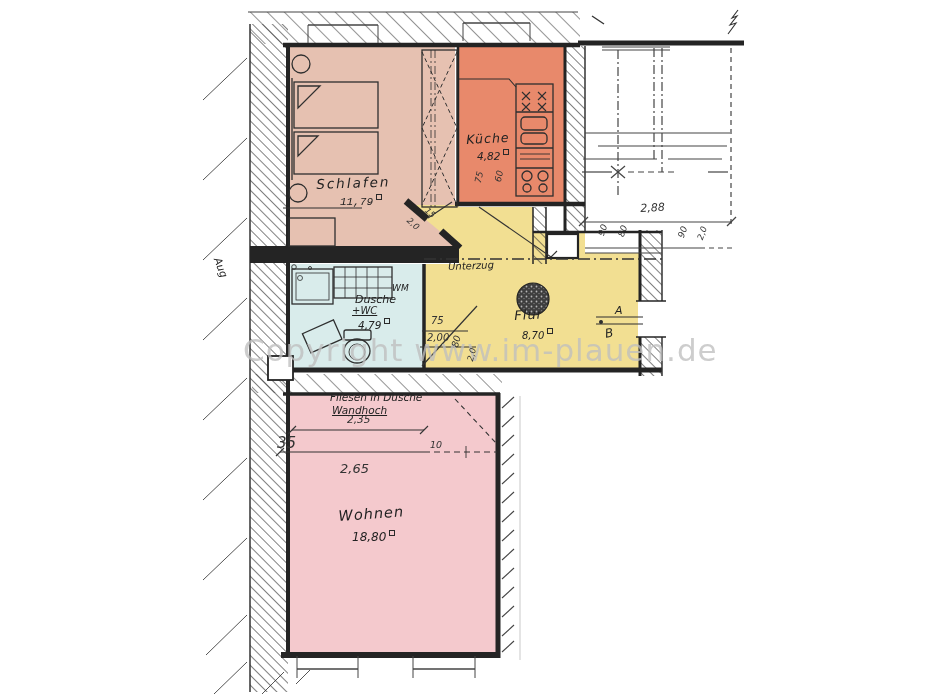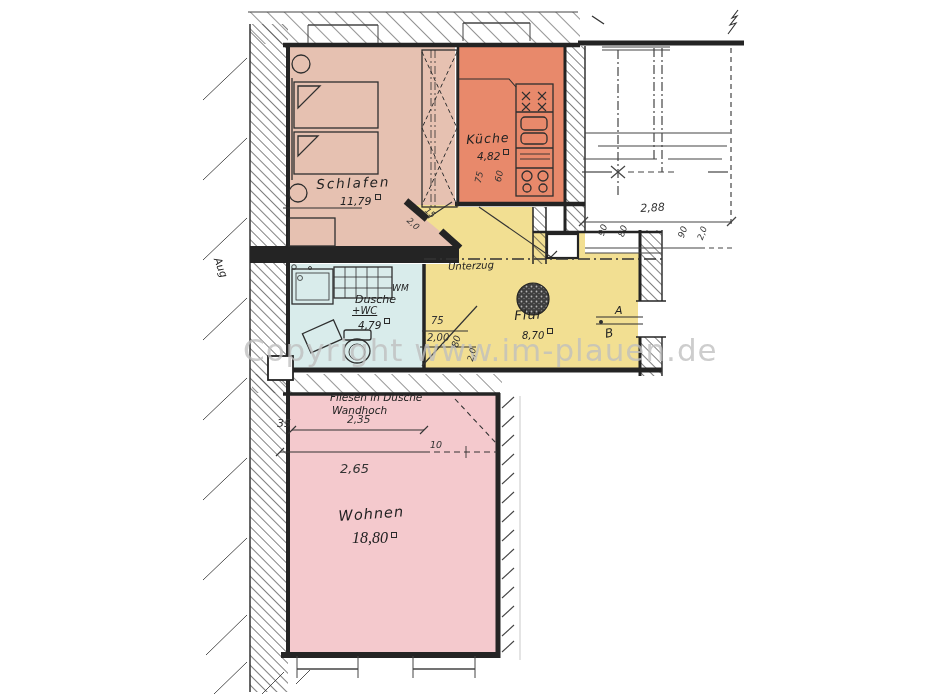--- a/index.html
+++ b/index.html
@@ -264,55 +264,55 @@
   <g stroke="#2f2f2f" stroke-width="1.2" fill="none">
     <line x1="596" y1="317" x2="643" y2="317"></line>
     <line x1="596" y1="324" x2="643" y2="324"></line>
     <circle cx="601" cy="322" r="1.4" fill="#2f2f2f"></circle>
   </g>
 </svg>
 
 <div class="watermark">Copyright www.im-plauen.de</div>
 
 <div class="hand" style="left:316px;top:178px;font-size:13.5px;letter-spacing:2px;transform:rotate(-2deg);">Schlafen</div>
-<div class="hand" style="left:340px;top:194px;font-size:11px;">
+<div class="hand" style="left:340px;top:194px;font-size:11px;font-family:Liberation Mono, monospace;">
   <span>11,79</span><span class="sq"></span></div>
 
 <div class="hand" style="left:466px;top:134px;font-size:12.5px;letter-spacing:1px;transform:rotate(-3deg);">Küche</div>
 <div class="hand" style="left:477px;top:149px;font-size:10.5px;">
   <span>4,82</span><span class="sq"></span></div>
 
 <div class="hand" style="left:355px;top:294px;font-size:11px;">Dusche</div>
 <div class="hand" style="left:352px;top:306px;font-size:10px;text-decoration:underline;">+WC</div>
 <div class="hand" style="left:358px;top:318px;font-size:10.5px;">
   <span>4,79</span><span class="sq"></span></div>
 
 <div class="hand" style="left:514px;top:309px;font-size:13px;letter-spacing:1px;transform:rotate(-3deg);">Flur</div>
 <div class="hand" style="left:522px;top:328px;font-size:10px;">
   <span>8,70</span><span class="sq"></span></div>
 
 <div class="hand" style="left:338px;top:509px;font-size:14.5px;letter-spacing:1px;transform:rotate(-4deg);">Wohnen</div>
-<div class="hand" style="left:352px;top:530px;font-size:16px;font-family:Liberation Serif, serif;">
+<div class="hand" style="left:352px;top:530px;font-size:12px;">
   <span>18,80</span><span class="sq"></span></div>
 
 <div class="hand" style="left:448px;top:262px;font-size:10px;transform:rotate(-2deg);">Unterzug</div>
 <div class="hand" style="left:330px;top:392px;font-size:10.5px;">Fliesen in Dusche</div>
-<div class="hand" style="left:332px;top:405px;font-size:10.5px;">Wandhoch</div>
+<div class="hand" style="left:332px;top:405px;font-size:10.5px;text-decoration:underline;">Wandhoch</div>
 <div class="hand" style="left:392px;top:284px;font-size:9px;">WM</div>
 <div class="hand" style="left:222px;top:256px;font-size:10.5px;transform:rotate(68deg);">Aug</div>
 <div class="hand" style="left:615px;top:305px;font-size:11px;">A</div>
 <div class="hand" style="left:604px;top:328px;font-size:12px;transform:rotate(-10deg);">B</div>
 
 <div class="dim" style="left:640px;top:203px;font-size:11px;transform:rotate(-3deg);">2,88</div>
 <div class="dim" style="left:431px;top:316px;font-size:10px;">75</div>
 <div class="dim" style="left:427px;top:333px;font-size:10px;font-style:italic;">2,00</div>
 <div class="dim" style="left:450px;top:346px;font-size:9.5px;transform:rotate(-75deg);">80</div>
 <div class="dim" style="left:466px;top:360px;font-size:8.5px;transform:rotate(-75deg);">2,0</div>
 <div class="dim" style="left:347px;top:414px;font-size:10.5px;">2,35</div>
-<div class="dim" style="left:277px;top:418px;font-size:11px;">35</div>
+<div class="dim" style="left:277px;top:436px;font-size:15px;">35</div>
 <div class="dim" style="left:340px;top:462px;font-size:13px;">2,65</div>
 <div class="dim" style="left:430px;top:440px;font-size:9.5px;">10</div>
 <div class="dim" style="left:429px;top:206px;font-size:8.5px;transform:rotate(42deg);">15</div>
 <div class="dim" style="left:411px;top:216px;font-size:8.5px;transform:rotate(42deg);">2,0</div>
 <div class="dim" style="left:474px;top:182px;font-size:9px;transform:rotate(-78deg);">75</div>
 <div class="dim" style="left:494px;top:181px;font-size:9px;transform:rotate(-78deg);">60</div>
 <div class="dim" style="left:597px;top:234px;font-size:9px;transform:rotate(-70deg);">90</div>
 <div class="dim" style="left:617px;top:235px;font-size:9px;transform:rotate(-70deg);">80</div>
 <div class="dim" style="left:677px;top:236px;font-size:9px;transform:rotate(-70deg);">90</div>
 <div class="dim" style="left:696px;top:238px;font-size:8.5px;transform:rotate(-70deg);">2,0</div>

